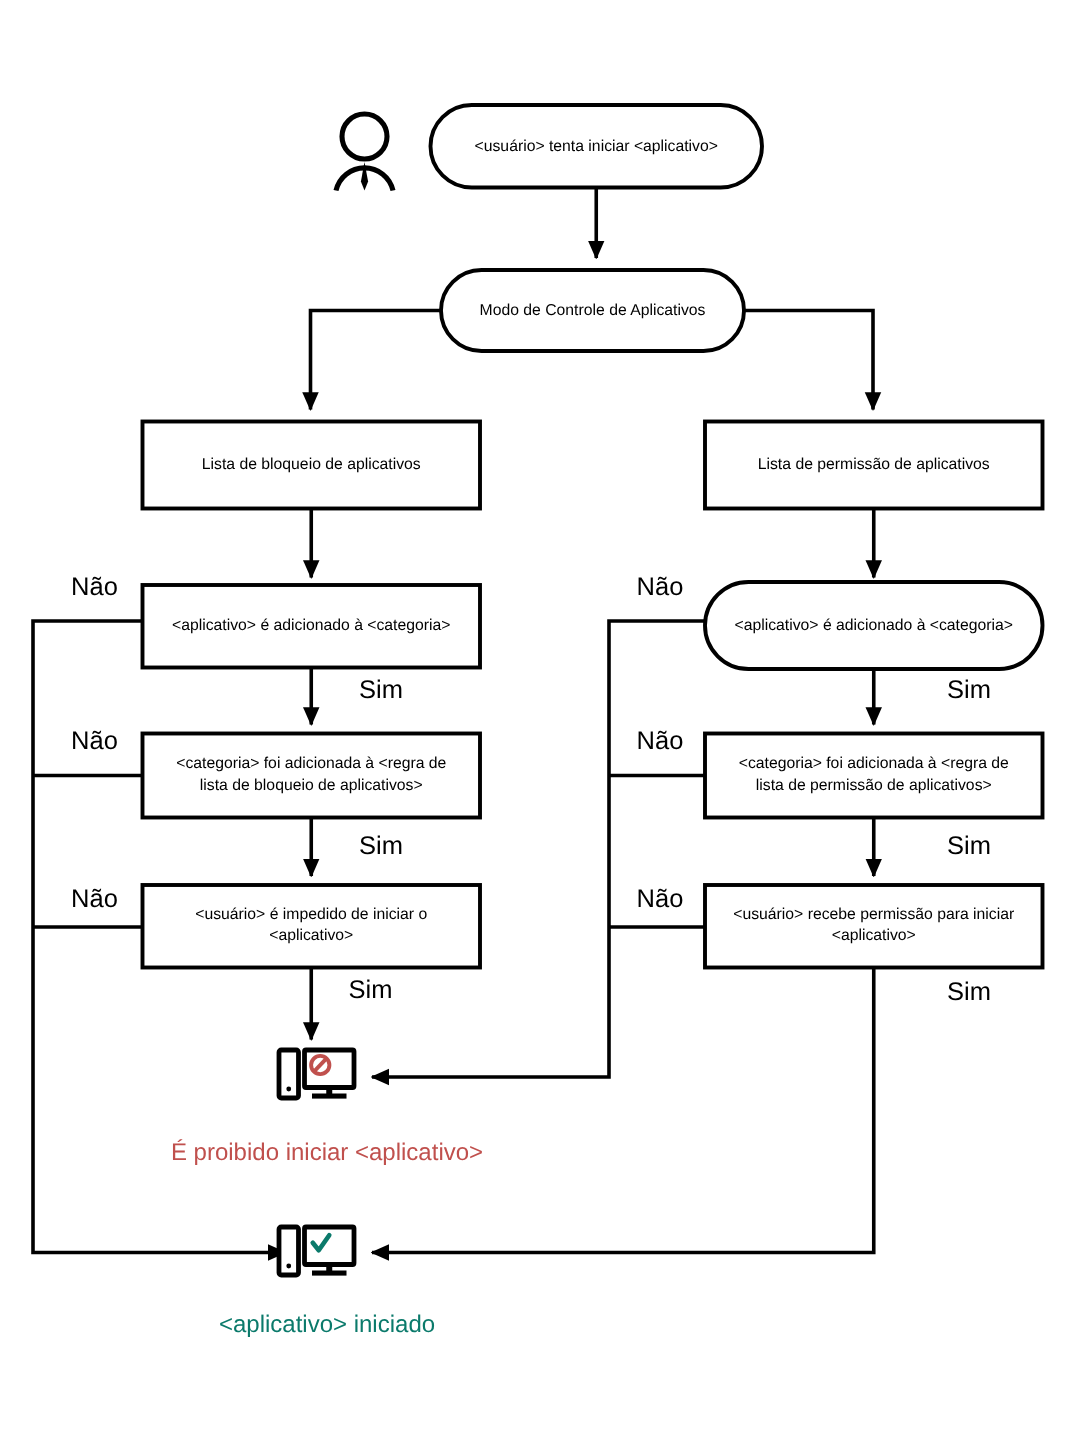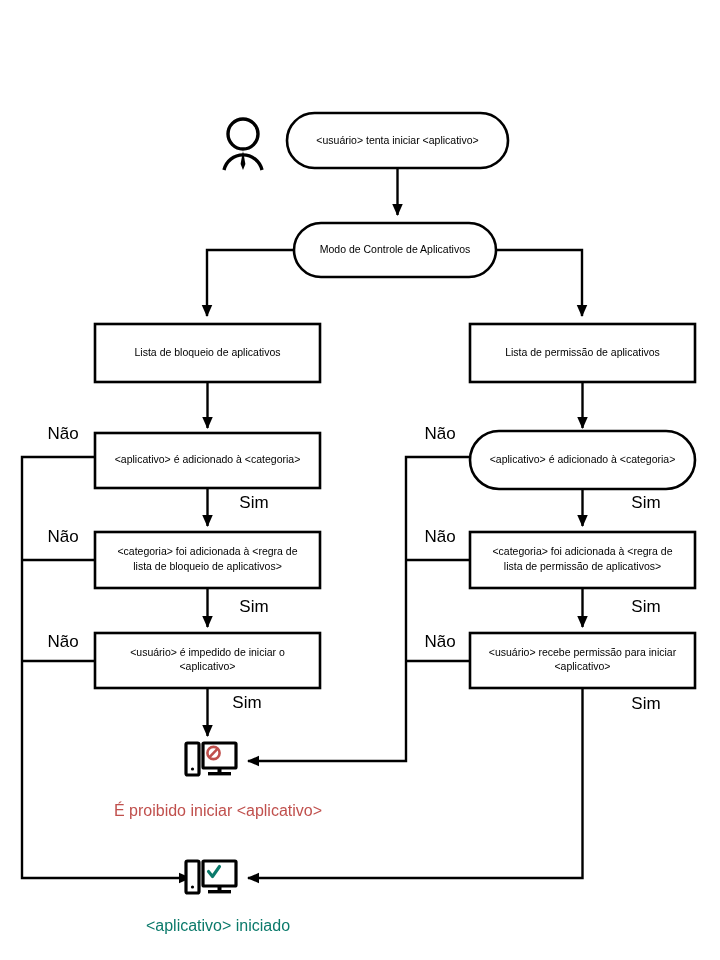--- a/index.html
+++ b/index.html
@@ -10,21 +10,20 @@
   body {
     width: 720px;
     height: 960px;
     font-family: "Liberation Sans", sans-serif;
     overflow: hidden;
   }
   #flow-root {
     position: relative;
     width: 720px;
     height: 676px;
-    margin-top: 43px;
   }
   svg#flow-svg {
     display: block;
     width: 720px;
     height: 960px;
   }
   .node-shape {
     fill: #ffffff;
     stroke: #000000;
     stroke-width: 2.6;

